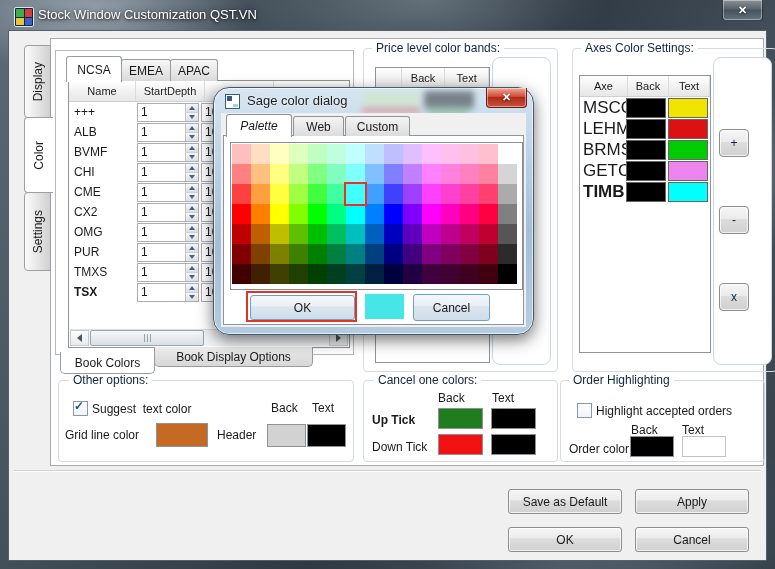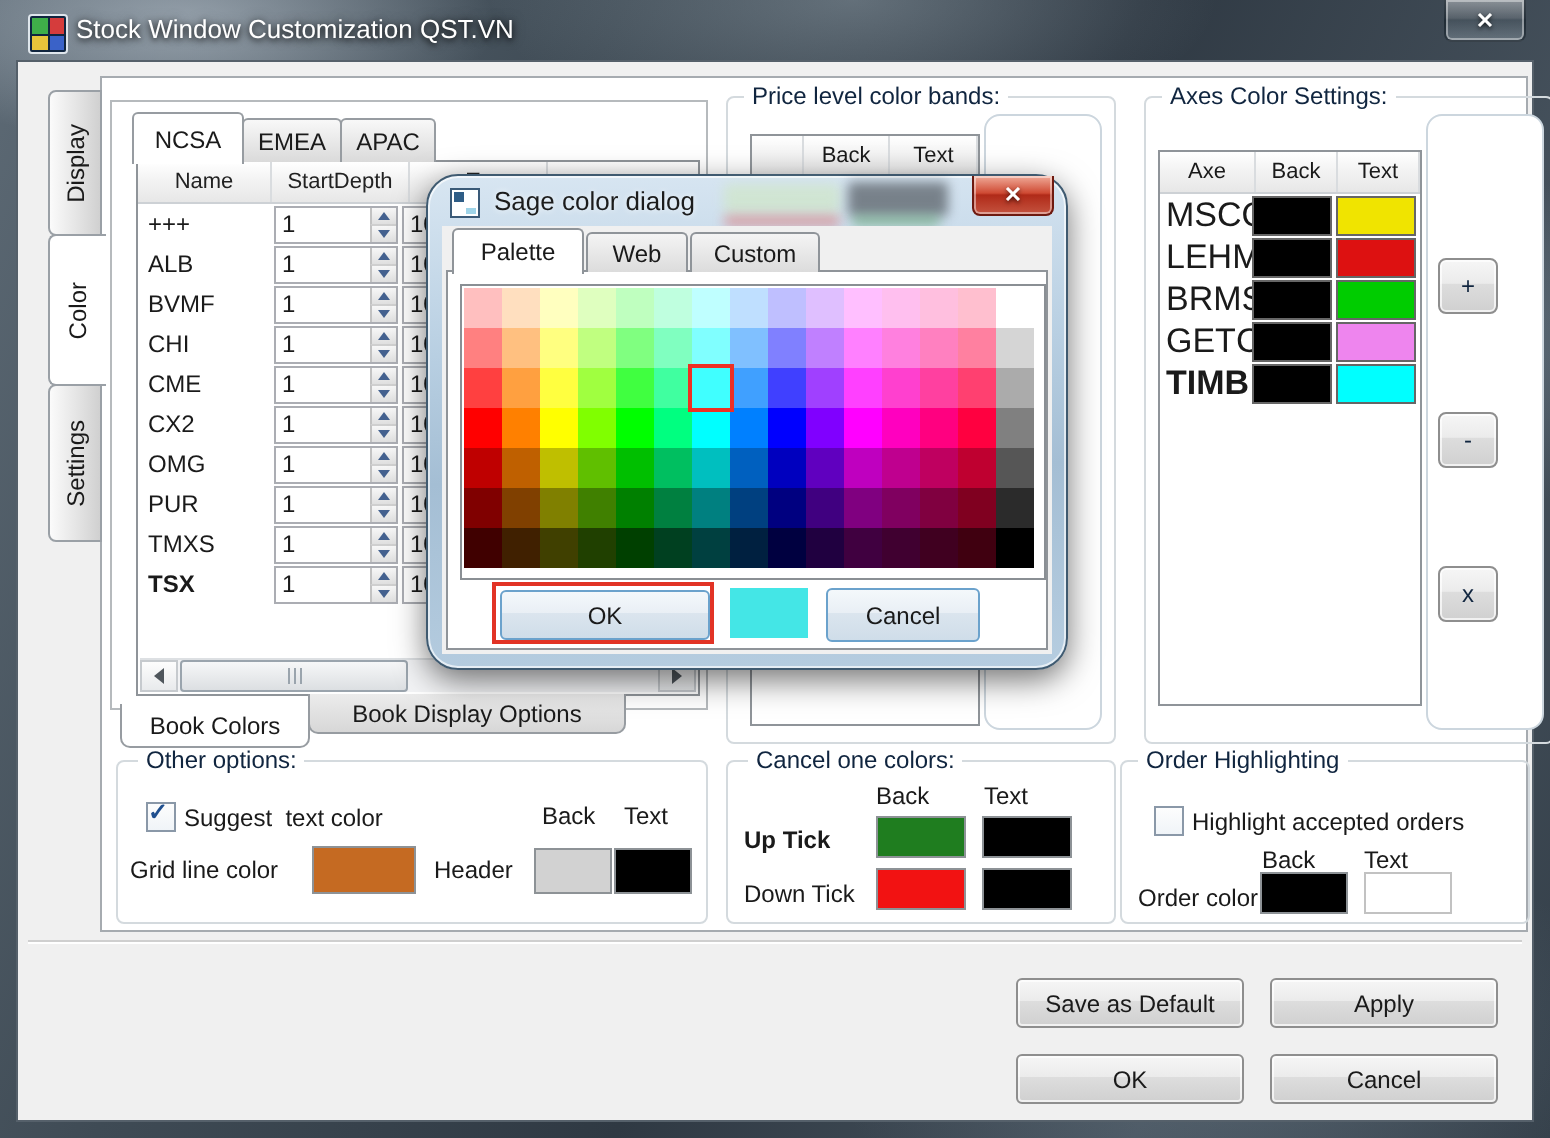--- a/index.html
+++ b/index.html
@@ -619,21 +619,21 @@
 
       <div class="abs blob" style="left:148px;top:4px;width:58px;height:15px;background:#cfe8bc;"></div>
       <div class="abs blob" style="left:210px;top:3px;width:50px;height:17px;background:#2f3338;"></div>
       <div class="abs blob" style="left:148px;top:20px;width:58px;height:5px;background:#e06060;"></div>
       <div class="abs blob" style="left:212px;top:20px;width:44px;height:5px;background:#4f9f5f;"></div>
       <div class="abs sage-close">
           <span>✕</span>
         </div>
     </div>
     <div class="abs sage-client">
-      <div class="abs stab active" style="left:5px;top:1px;width:64px;height:22px;">
+      <div class="abs stab active" style="left:5px;top:1px;width:64px;height:22px;font-style:italic;">
           <span>Palette</span>
         </div>
       <div class="abs stab" style="left:72px;top:3px;width:49px;height:19px;">
           <span>Web</span>
         </div>
       <div class="abs stab" style="left:124px;top:3px;width:63px;height:19px;">
           <span>Custom</span>
         </div>
       <div class="abs sage-page">
         <div class="abs pal-box">

